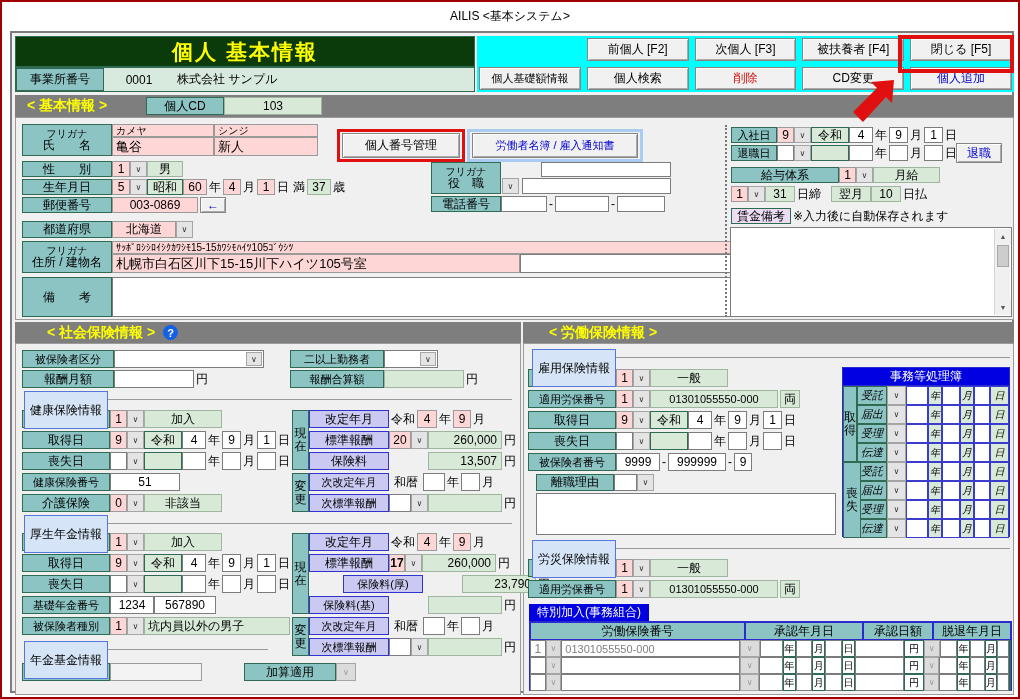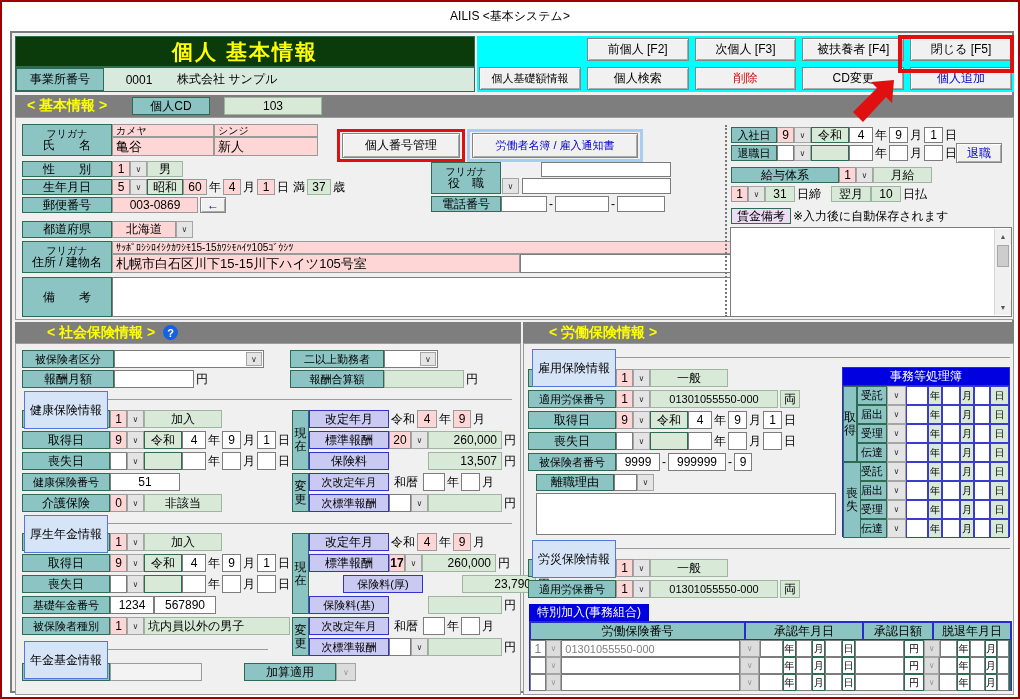--- a/index.html
+++ b/index.html
@@ -51,21 +51,21 @@
   .bluebox { position:absolute; border:3px solid #a9cdf2; z-index:5; }
   .ta { position:absolute; background:#fff; border:1px solid #7c7c7c; }
   .sb { position:absolute; right:1px; top:1px; bottom:1px; width:16px; background:#f0f0f0; border-left:1px solid #d5d5d5; }
   .sb .aru,.sb .ard { position:absolute; left:0; width:16px; height:15px; display:flex; align-items:center;
         justify-content:center; font-size:7px; color:#555; background:#f0f0f0; }
   .sb .aru { top:0; } .sb .aru::after { content:"▲"; }
   .sb .ard { bottom:0; } .sb .ard::after { content:"▼"; }
   .sb .th { position:absolute; top:16px; left:2px; width:12px; height:22px; background:#cdcdcd; border:1px solid #a8a8a8; }
   .navgrid { position:absolute; left:465px; top:3px; width:537px; height:56px; background:#00ffff;
              display:grid; grid-template-columns:repeat(5,1fr); grid-template-rows:1fr 1fr; gap:6px; padding:2px; }
-  .jrow { display:flex; height:19px; margin-left:14px; width:152px; }
+  .jrow { display:flex; height:19px; margin-left:14px; width:152px;font-style:italic; }
   .bb { border-color:#3c3ccc; }
   .gtx { color:#808080; }
 </style>
 </head>
 <body>
 
 <div id="titlebar">AILIS &lt;基本システム&gt;</div>
 
 <div id="window">
 
@@ -92,21 +92,21 @@
   </div>
 
   <div class="redbox" style="left:886px;top:2px;width:116px;height:38px;"></div>
   <svg class="abs" style="left:832px;top:42px;z-index:6;" width="58" height="52" viewBox="0 0 58 52">
     <polygon points="9,37 33,13 27,7 50,5 48,28 42,22 19,47" fill="#e01010"></polygon>
   </svg>
 
   <div class="bar" style="left:3px;top:62px;width:999px;height:22px;padding-left:12px;">
     <span>&lt; 基本情報 &gt;</span>
   </div>
-  <div class="abs c lbl" style="left:120px;top:64px;width:78px;height:18px;">個人CD</div>
+  <div class="abs c lbl" style="left:134px;top:64px;width:78px;height:18px;">個人CD</div>
   <div class="abs c pale" style="left:212px;top:64px;width:98px;height:18px;">103</div>
 
   <div class="panel" style="left:3px;top:84px;width:999px;height:203px;"></div>
 
   <div class="row" style="left:10px;top:91px;height:32px;">
     <div class="c lbl stack2" style="width:90px;">
       <span class="f10">フリガナ</span>
       <span>氏　　名</span>
     </div>
   </div>
@@ -212,21 +212,21 @@
     <div class="c win" style="width:19px;"></div>
     <div class="unit">月</div>
     <div class="c win" style="width:19px;"></div>
     <div class="unit">日</div>
   </div>
   <div class="abs btn" style="left:944px;top:110px;width:46px;height:20px;color:#0000cc;">退職</div>
   <div class="row" style="left:719px;top:134px;height:16px;">
     <div class="c lbl" style="width:108px;">給与体系</div>
     <div class="c pink" style="width:17px;">1</div>
     <div class="dd"></div>
-    <div class="c pale" style="width:59px;">月給</div>
+    <div class="c pale" style="width:67px;">月給</div>
   </div>
   <div class="row" style="left:719px;top:153px;height:16px;">
     <div class="c pink" style="width:17px;">1</div>
     <div class="dd"></div>
     <div class="c pale" style="width:30px;">31</div>
     <div class="unit">日締</div>
     <div class="c pale" style="width:40px;margin-left:8px;">翌月</div>
     <div class="c pale" style="width:30px;">10</div>
     <div class="unit">日払</div>
   </div>

